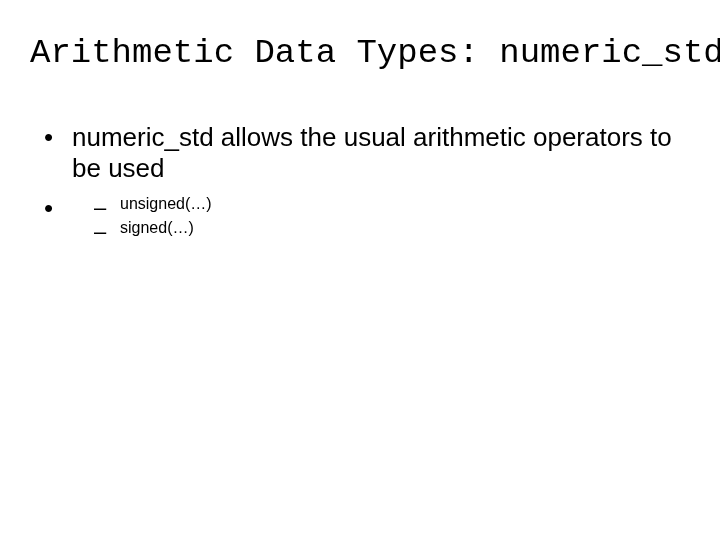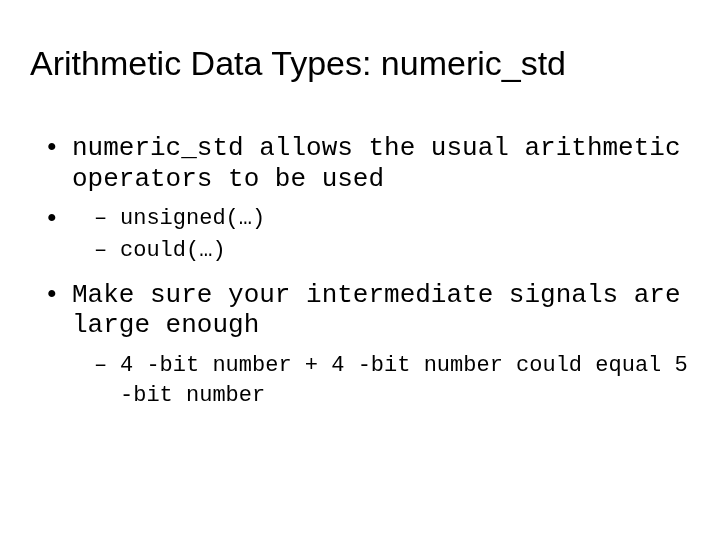--- a/index.html
+++ b/index.html
@@ -14,48 +14,48 @@
   .slide {
     box-sizing: border-box;
     width: 720px;
     height: 540px;
     padding: 20px 28px 20px 28px;
   }
   .title {
     font-size: 34px;
     font-weight: 400;
     letter-spacing: 0px;
-    margin: 24px 0 50px 2px;
+    margin: 14px 0 50px 2px;
     white-space: nowrap;
+    font-family: Liberation Mono, monospace;
   }
   ul.level1 {
     list-style: none;
     padding: 0;
     margin: 0 0 0 10px;
     font-size: 26px;
     line-height: 1.18;
-    font-family: Liberation Mono, monospace;
   }
   ul.level1 > li {
     position: relative;
     padding-left: 34px;
     margin-bottom: 4px;
   }
   ul.level1 > li::before {
     content: "•";
     position: absolute;
     left: 6px;
     top: 0;
     font-size: 26px;
   }
   ul.level2 {
     list-style: none;
     padding: 0;
     margin: 10px 0 14px 18px;
-    font-size: 22px;
+    font-size: 16px;
     line-height: 1.35;
   }
   ul.level2 > li {
     position: relative;
     padding-left: 30px;
     margin-bottom: 2px;
   }
   ul.level2 > li::before {
     content: "–";
     position: absolute;
@@ -76,26 +76,18 @@
   <ul class="level1">
     <li>
       <span>numeric_std allows the usual arithmetic operators to be used</span>
     </li>
     <li>
       <ul class="level2">
         <li>
           <span>unsigned(…)</span>
         </li>
         <li>
-          <span>could(…)</span>
-        </li>
-      </ul>
-    </li>
-    <li class="gap-before">
-      <span>Make sure your intermediate signals are large enough</span>
-      <ul class="level2">
-        <li>
-          <span>4 -bit number + 4 -bit number could equal 5 -bit number</span>
+          <span>signed(…)</span>
         </li>
       </ul>
     </li>
   </ul>
 </div>
 
 </body></html>

